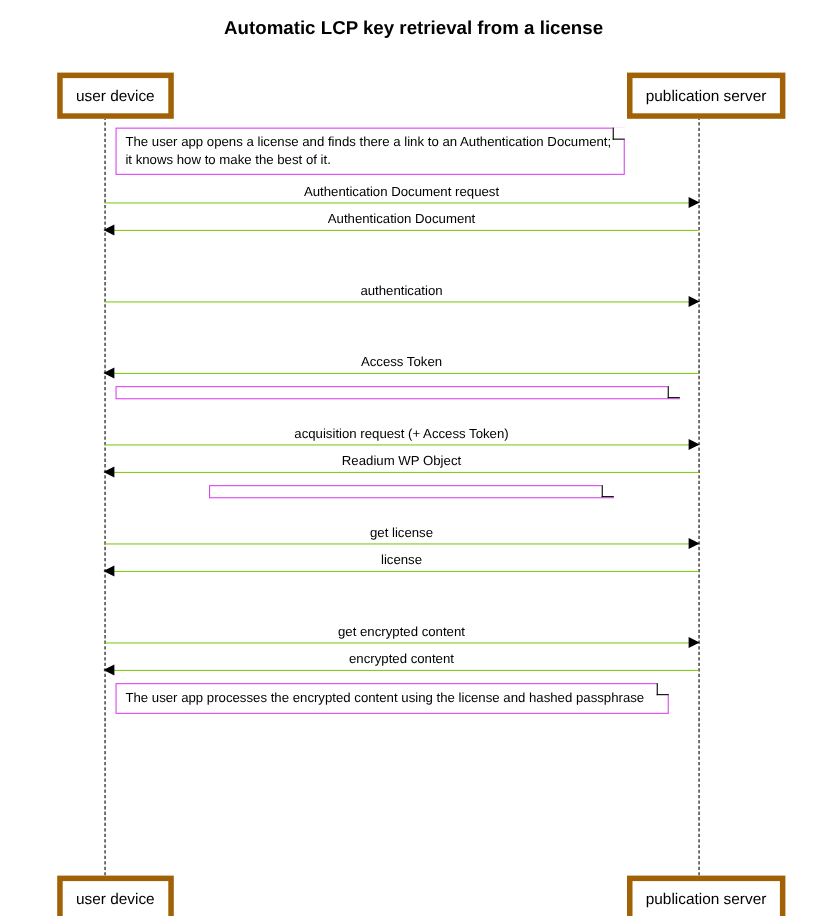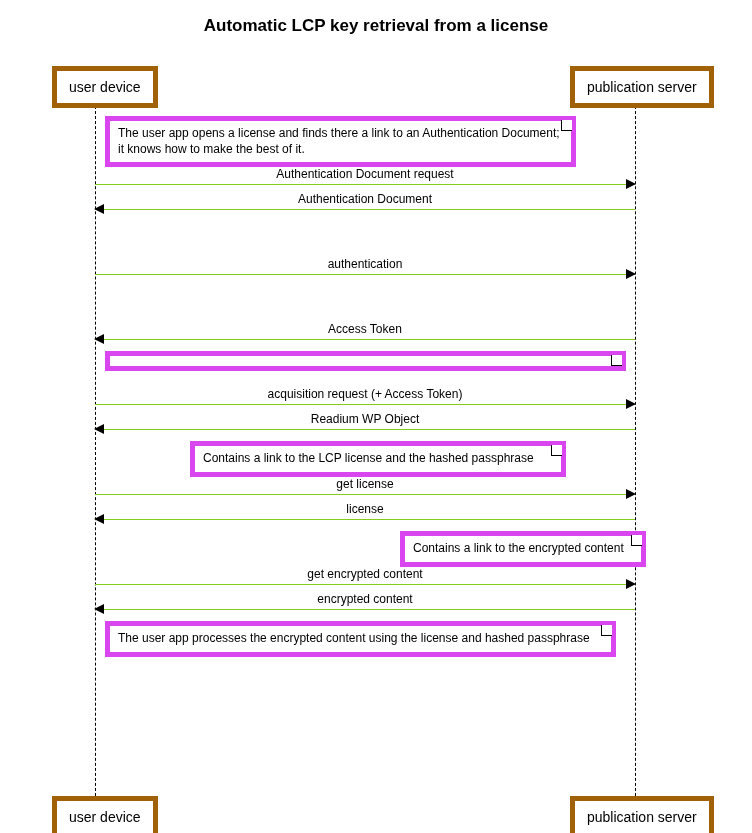--- a/index.html
+++ b/index.html
@@ -30,21 +30,21 @@
   .actor-box {
     position: absolute;
     border: 5px solid #a16207;
     background: #fff;
     padding: 8px 12px;
     font-size: 14px;
     white-space: nowrap;
   }
   .note {
     position: absolute;
-    border: 5px solid #d946ef;
+    border: 1px solid #d946ef;
     background: #fff;
     padding: 5px 8px;
     font-size: 12px;
     line-height: 1.3;
   }
   .note .fold {
     position: absolute;
     top: -1px;
     right: -1px;
     width: 10px;
@@ -155,38 +155,33 @@
     <div class="msg-label">acquisition request (+ Access Token)</div>
     <div class="head-r"></div>
   </div>
 
   <div class="arrow" style="left:85px; top:363px; width:540px;">
     <div class="msg-label">Readium WP Object</div>
     <div class="head-l"></div>
   </div>
 
   <div class="note" style="left:180px; top:375px; width:350px;">
-    <span>Contains a link to the LCP license and the hashed passphrase</span>
     <div class="fold"></div>
   </div>
 
   <div class="arrow" style="left:85px; top:428px; width:540px;">
     <div class="msg-label">get license</div>
     <div class="head-r"></div>
   </div>
 
   <div class="arrow" style="left:85px; top:453px; width:540px;">
     <div class="msg-label">license</div>
     <div class="head-l"></div>
   </div>
 
-  <div class="note" style="left:390px; top:465px; width:220px;">
-    <span>Contains a link to the encrypted content</span>
-    <div class="fold"></div>
-  </div>
 
   <div class="arrow" style="left:85px; top:518px; width:540px;">
     <div class="msg-label">get encrypted content</div>
     <div class="head-r"></div>
   </div>
 
   <div class="arrow" style="left:85px; top:543px; width:540px;">
     <div class="msg-label">encrypted content</div>
     <div class="head-l"></div>
   </div>

